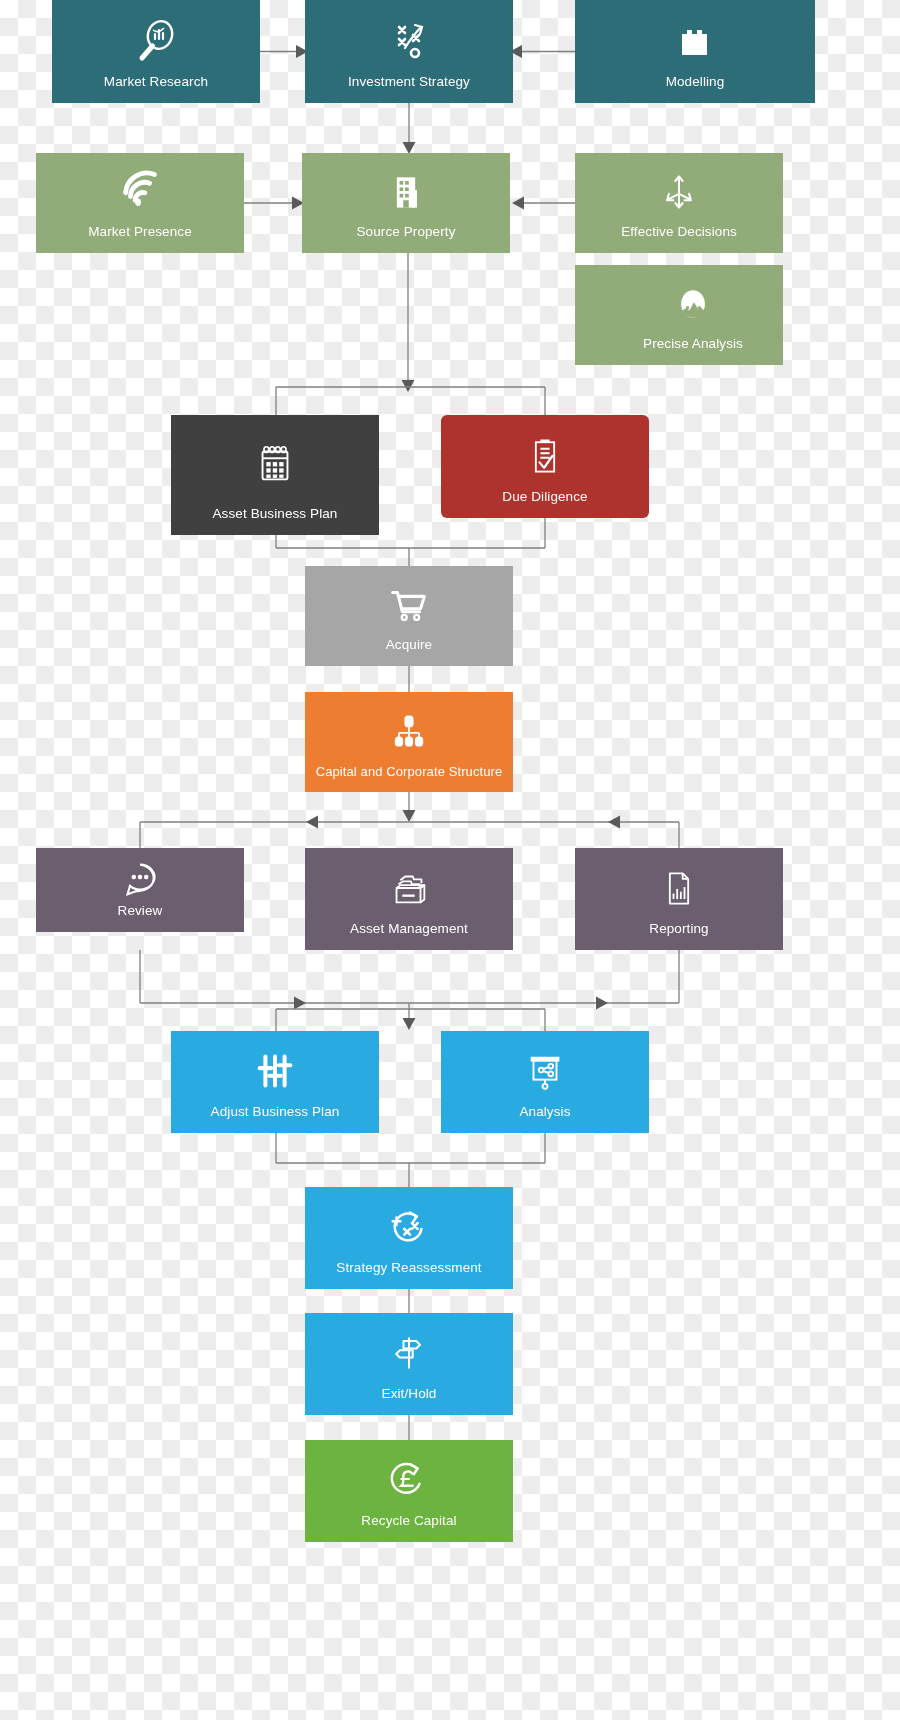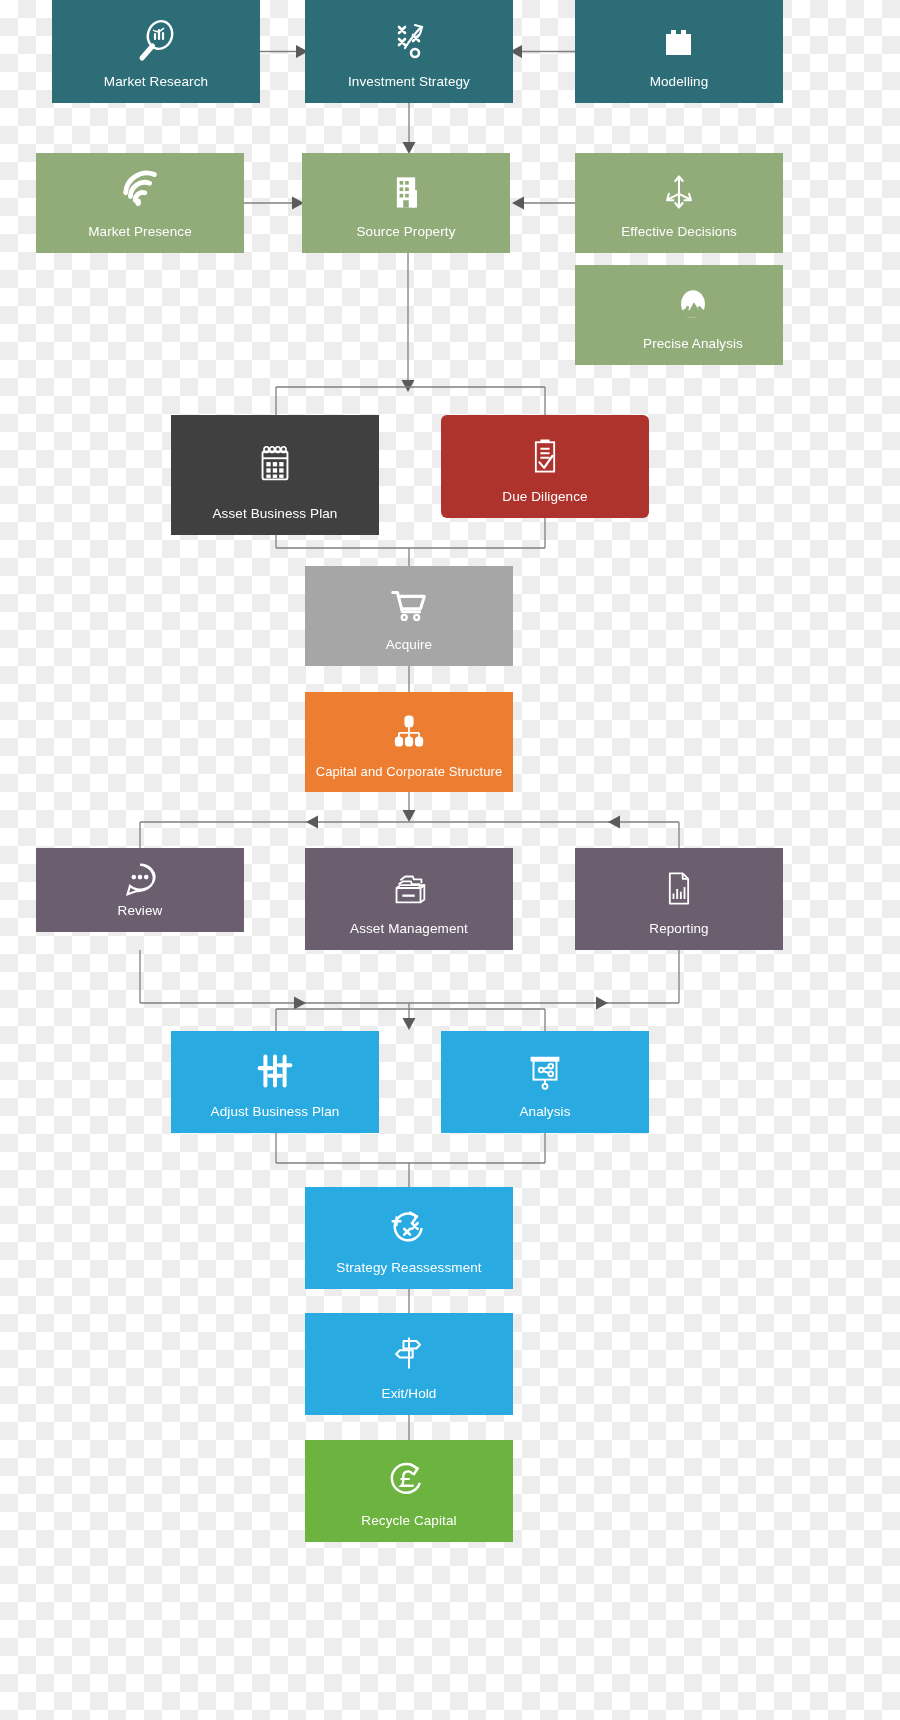--- a/index.html
+++ b/index.html
@@ -124,21 +124,21 @@
         <path d="M14 22 l6 6 M20 22 l-6 6"></path>
         <path d="M28 18 l6 6 M34 18 l-6 6"></path>
         <circle cx="30" cy="36" r="4"></circle>
         <path d="M20 31 q6 -10 16 -21" stroke-width="2.2"></path>
         <path d="M30 8 l7 2 l-2 7" stroke-width="2.2"></path>
       </svg>
     </div>
     <div class="lbl">Investment Strategy</div>
   </div>
 
-  <div class="node" style="left:575px;top:0;width:208px;height:103px;background:#2d6d78;">
+  <div class="node" style="left:575px;top:0;width:240px;height:103px;background:#2d6d78;">
     <div class="ico">
       <svg width="48" height="48" viewBox="0 0 48 48">
         <path fill="#fff" d="M11 17 h5 v-4 h5 v4 h5 v-4 h5 v4 h5 v21 h-25 z"></path>
       </svg>
     </div>
     <div class="lbl">Modelling</div>
   </div>
 
   <div class="node" style="left:36px;top:153px;width:208px;height:100px;background:#91ab79;gap:10px;">
     <div class="ico">

